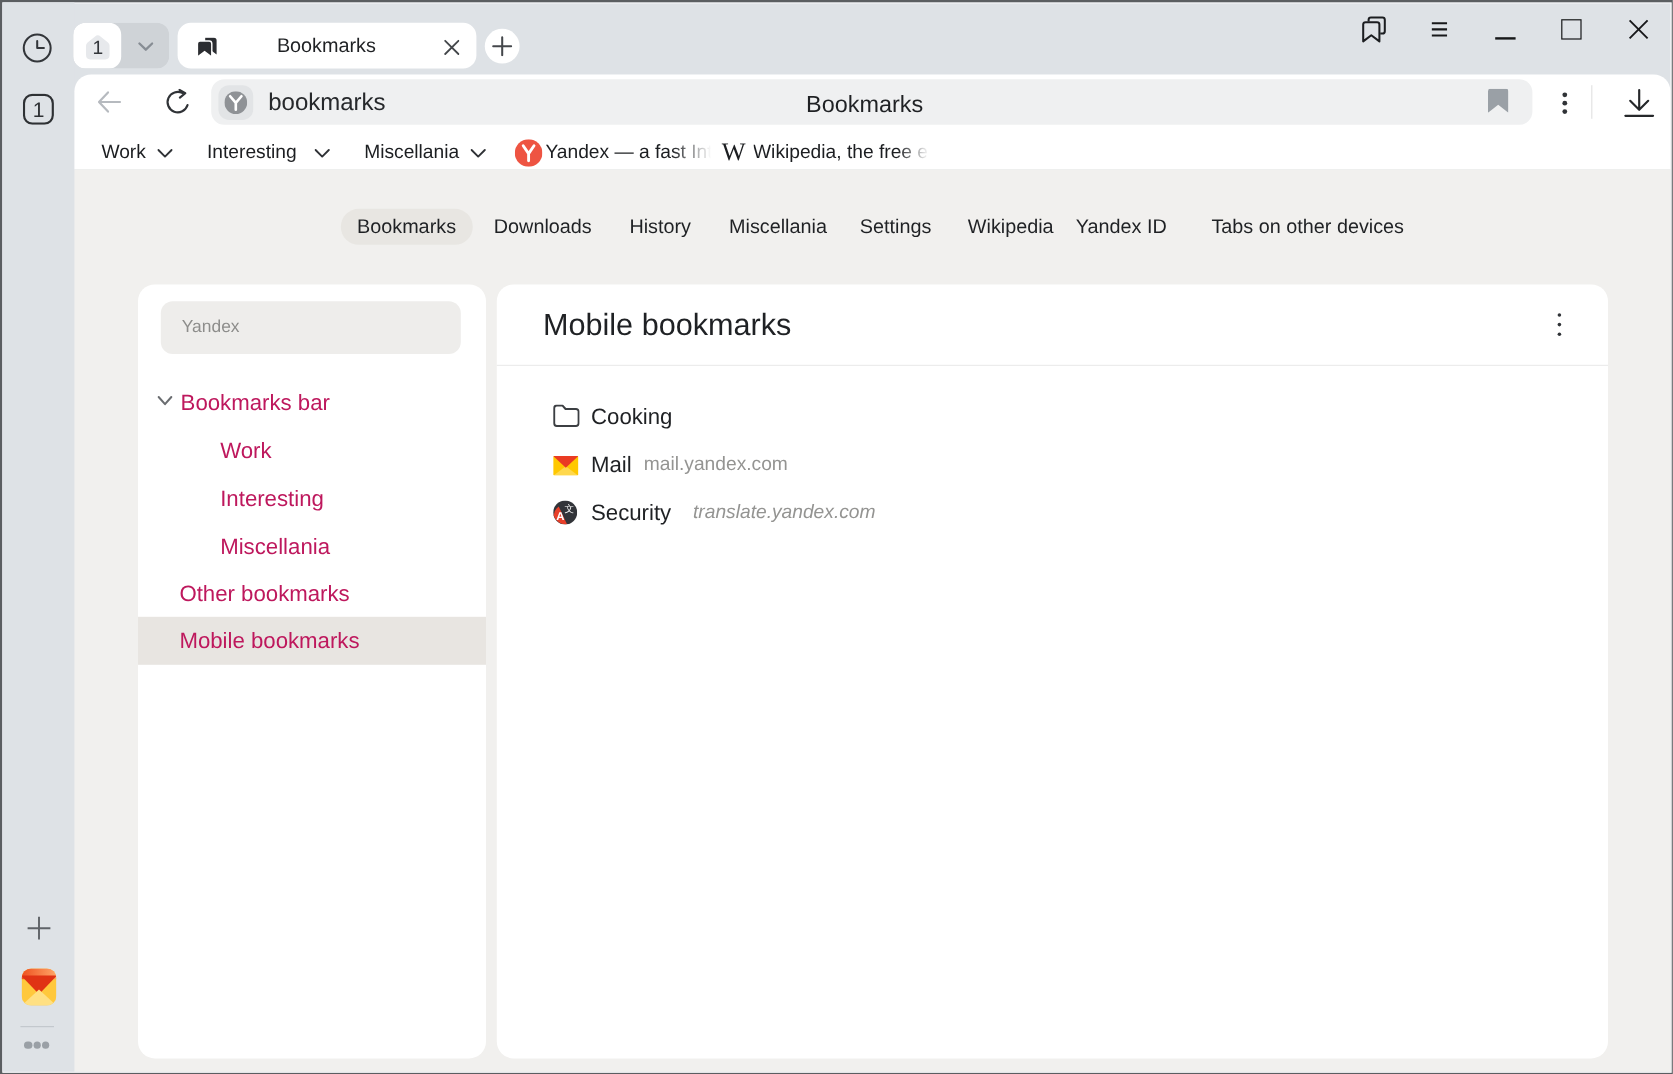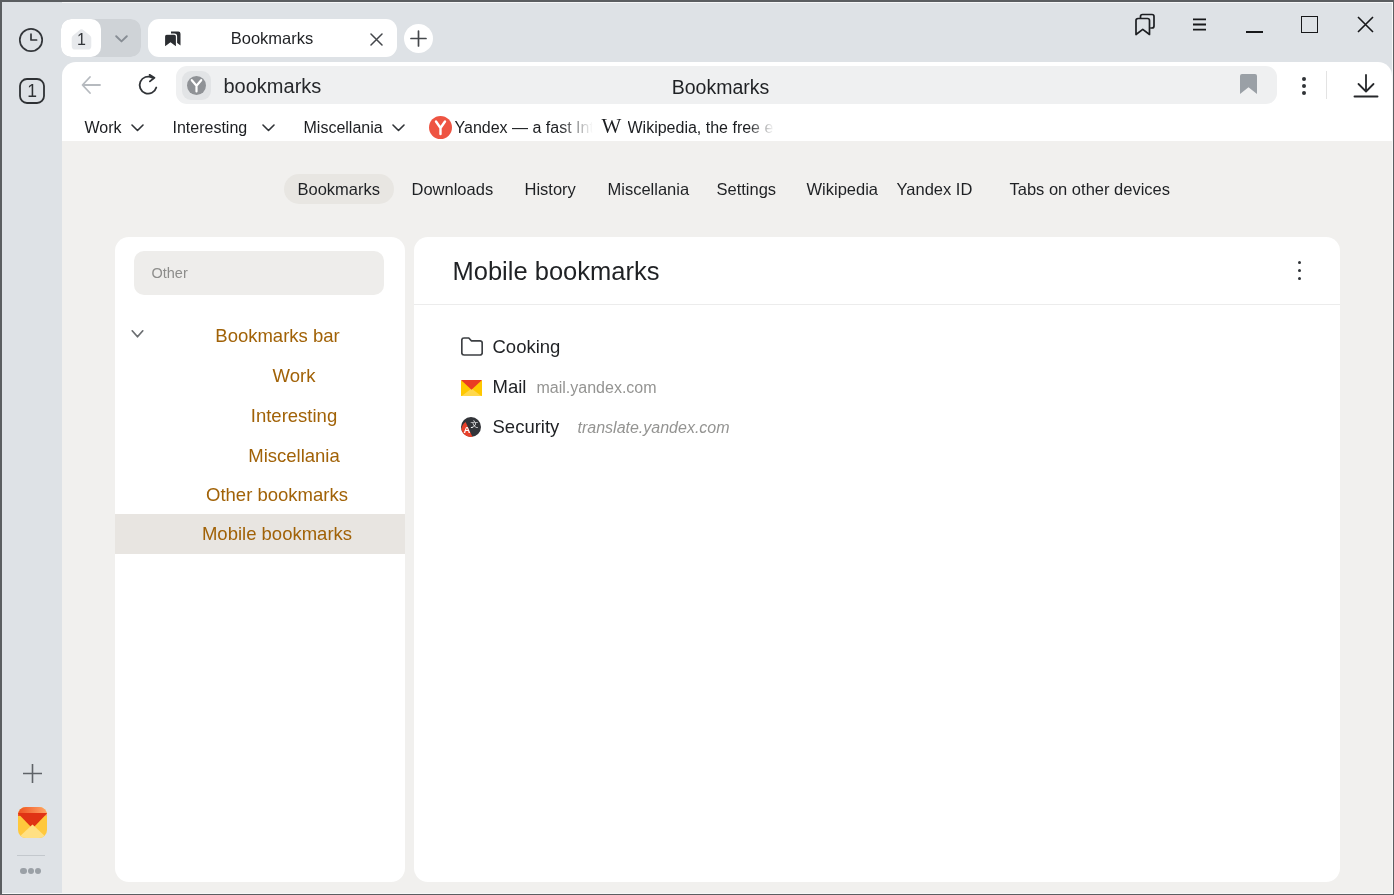--- a/index.html
+++ b/index.html
@@ -29,21 +29,21 @@
   .bbi { position:absolute; top:15px; font-size:16px; color:#1c1e21; white-space:nowrap; }
   .fade { -webkit-mask-image:linear-gradient(to right, #000 72%, transparent 95%); mask-image:linear-gradient(to right, #000 72%, transparent 95%); }
   .fade2 { -webkit-mask-image:linear-gradient(to right, #000 60%, transparent 73%); mask-image:linear-gradient(to right, #000 60%, transparent 73%); }
   
   .mtab { position:absolute; top:33px; height:30px; line-height:30px; font-size:16.5px; color:#1f2124; }
   .mtab.sel { background:#e8e6e2; border-radius:15px; padding:0 14px; }
   
   .panelL { position:absolute; left:53px; top:96px; width:290px; height:645px; background:#fff; border-radius:14px; }
   .panelR { position:absolute; left:352px; top:96px; width:926px; height:645px; background:#fff; border-radius:14px; }
   .search { position:absolute; left:19px; top:14px; width:250px; height:44px; background:#eeedeb; border-radius:10px; font-size:14.5px; color:#8d8d8b; line-height:44px; padding-left:18px; }
-  .trow { position:absolute; left:0; width:290px; height:40px; font-size:18.5px; color:#a16207; line-height:40px;text-align:center; }
+  .trow { position:absolute; left:0; width:290px; height:40px; font-size:18.5px; color:#be185d; line-height:40px; }
   .trow.sel { background:#e8e5e1; }
   .rtitle { position:absolute; left:39px; top:20px; font-size:25.5px; color:#1f2124; }
   .divider { position:absolute; left:0; top:67px; width:926px; height:1px; background:#ececec; }
   .brow { position:absolute; left:0; width:926px; height:40px; }
   .bname { position:absolute; left:79px; top:9px; font-size:18.5px; color:#1f2124; }
   .burl { position:absolute; top:12px; font-size:16px; color:#949492; }
   svg { display:block; }
 </style>
 </head>
 <body>
@@ -181,21 +181,21 @@
     <div class="mtab sel" style="left:222px;">Bookmarks</div>
     <div class="mtab" style="left:350px;">Downloads</div>
     <div class="mtab" style="left:463px;">History</div>
     <div class="mtab" style="left:546px;">Miscellania</div>
     <div class="mtab" style="left:655px;">Settings</div>
     <div class="mtab" style="left:745px;">Wikipedia</div>
     <div class="mtab" style="left:835px;">Yandex ID</div>
     <div class="mtab" style="left:948px;">Tabs on other devices</div>
 
     <div class="panelL">
-      <div class="search">Other</div>
+      <div class="search">Yandex</div>
       <svg class="abs" style="left:16px; top:92px;" width="13" height="10" viewBox="0 0 13 10">
         <path d="M1.2 1.8 L6.5 7.8 L11.8 1.8" fill="none" stroke="#6a6d70" stroke-width="1.7" stroke-linecap="round" stroke-linejoin="round"></path>
       </svg>
       <div class="trow" style="top:79px; padding-left:36px;">Bookmarks bar</div>
       <div class="trow" style="top:119px; padding-left:69px;">Work</div>
       <div class="trow" style="top:159px; padding-left:69px;">Interesting</div>
       <div class="trow" style="top:199px; padding-left:69px;">Miscellania</div>
       <div class="trow" style="top:238px; padding-left:35px;">Other bookmarks</div>
       <div class="trow sel" style="top:277px; padding-left:35px;">Mobile bookmarks</div>
     </div>

